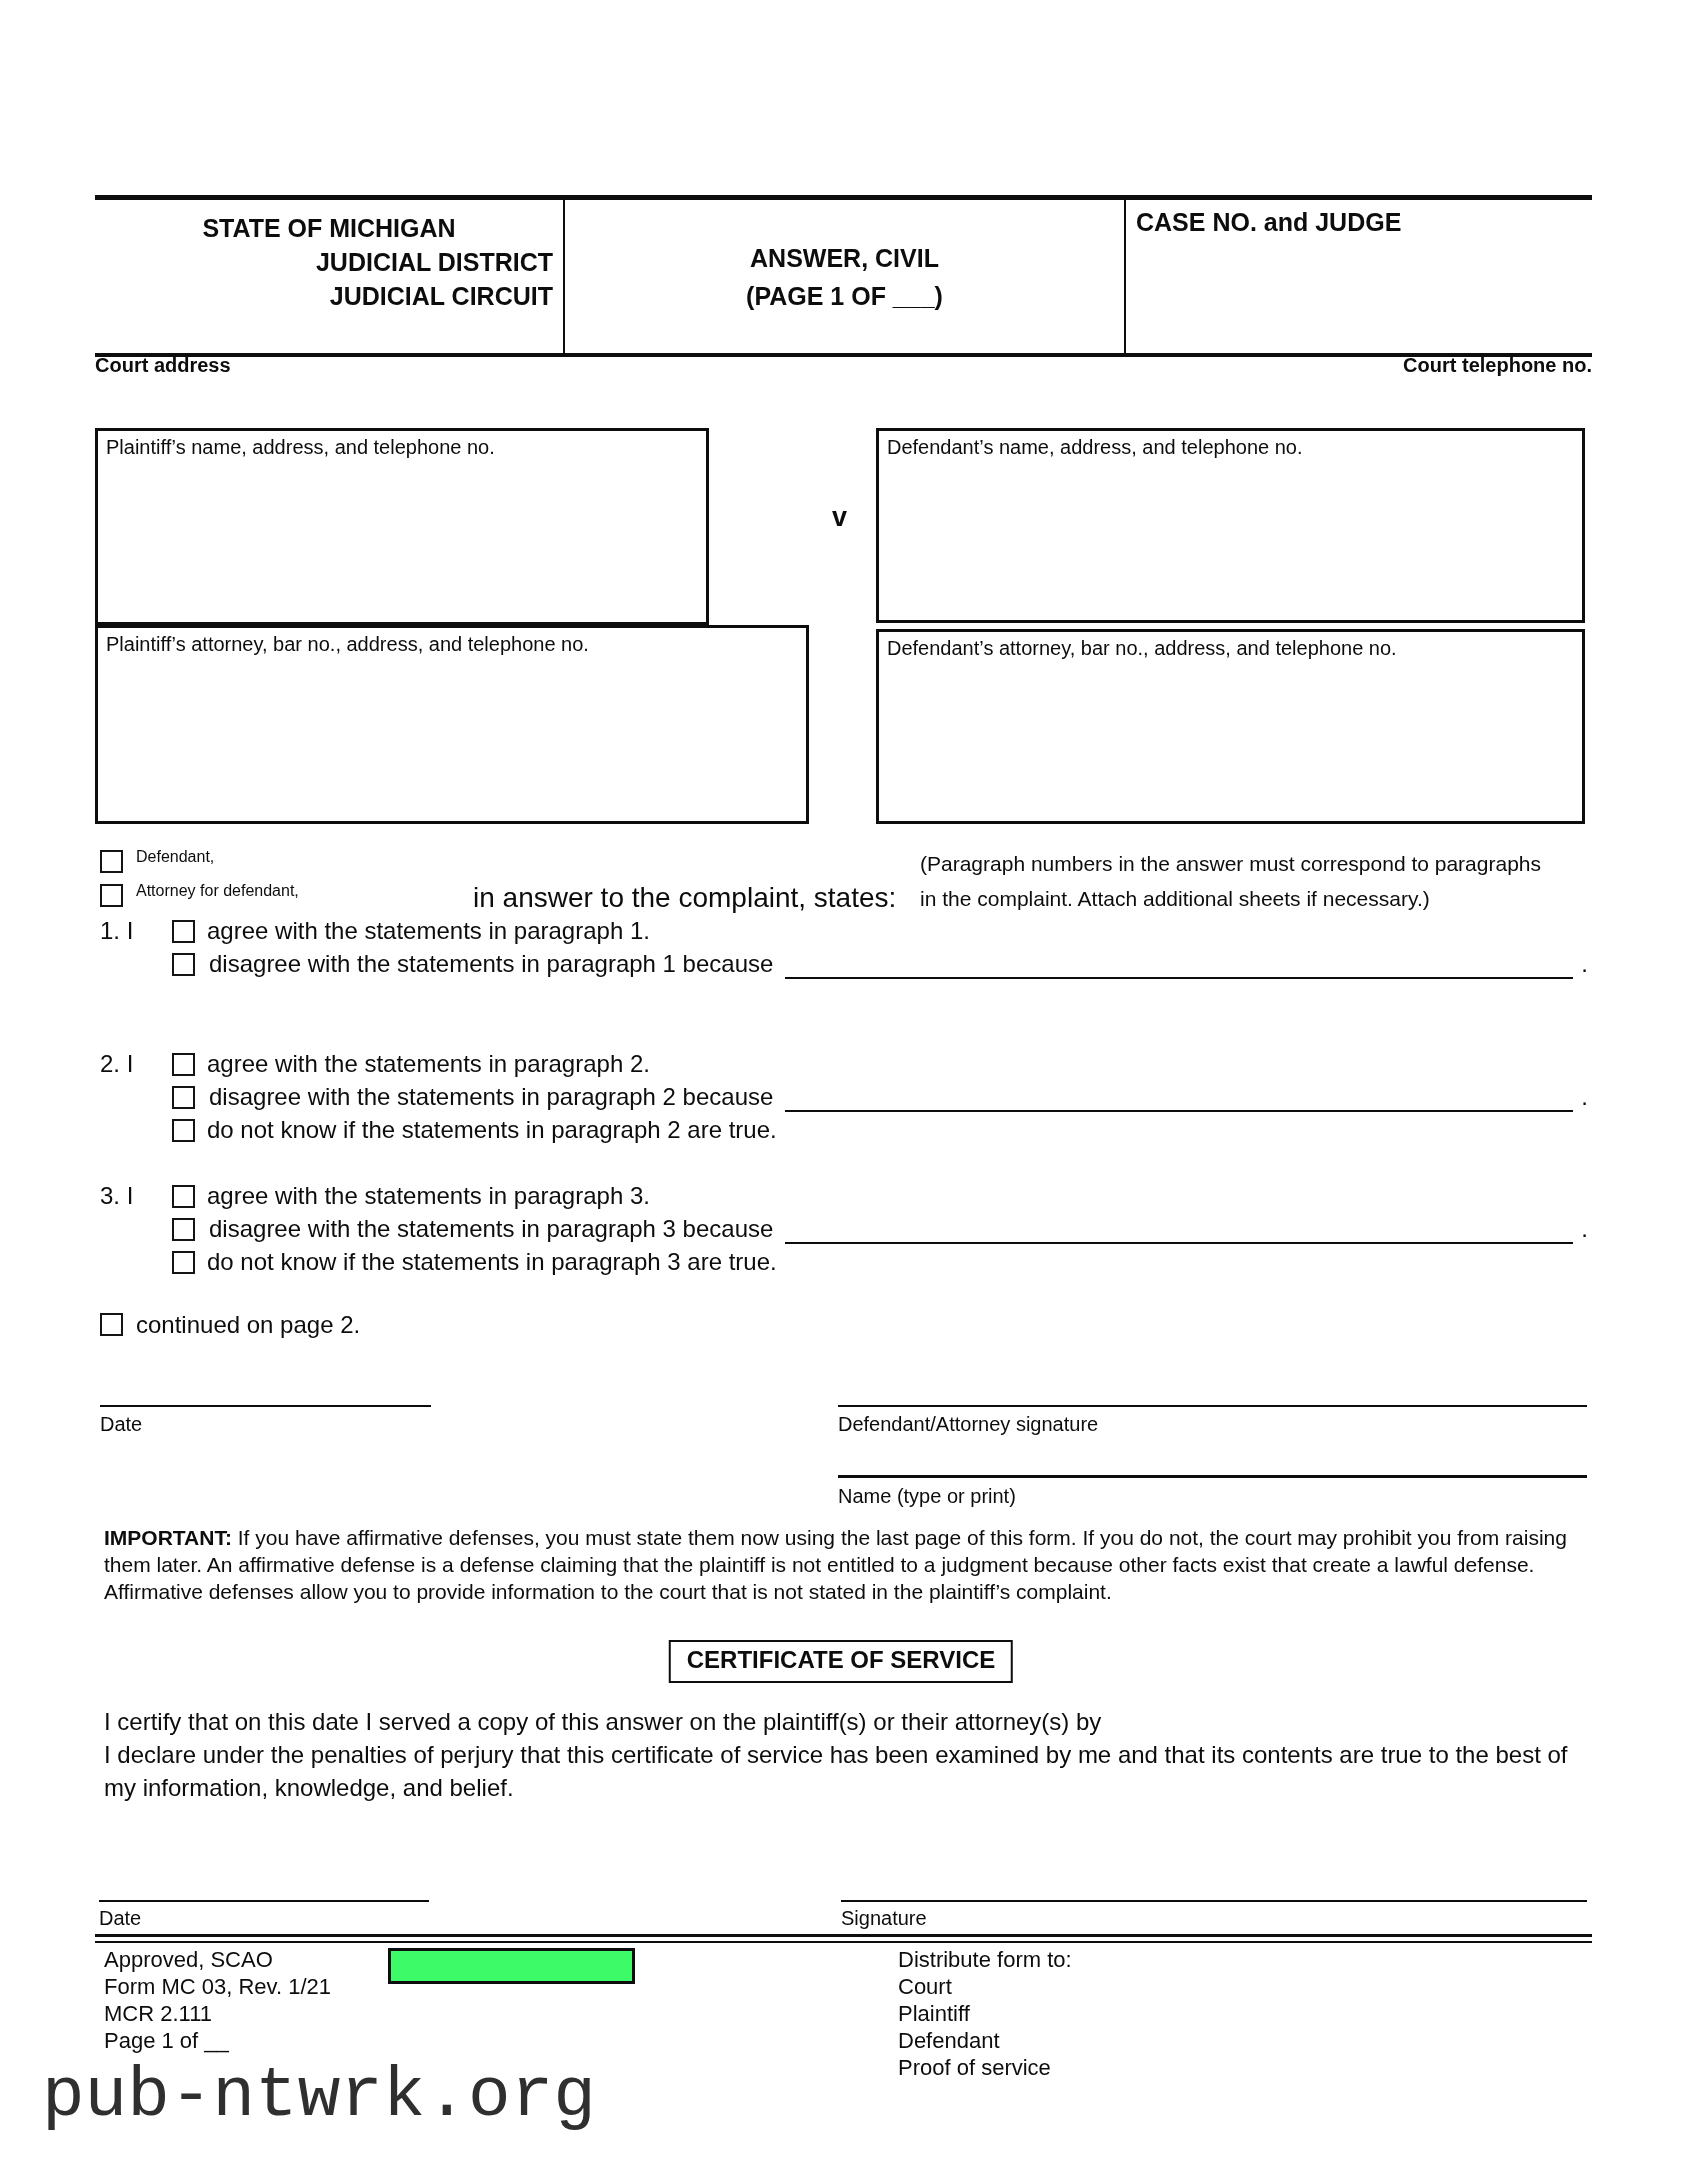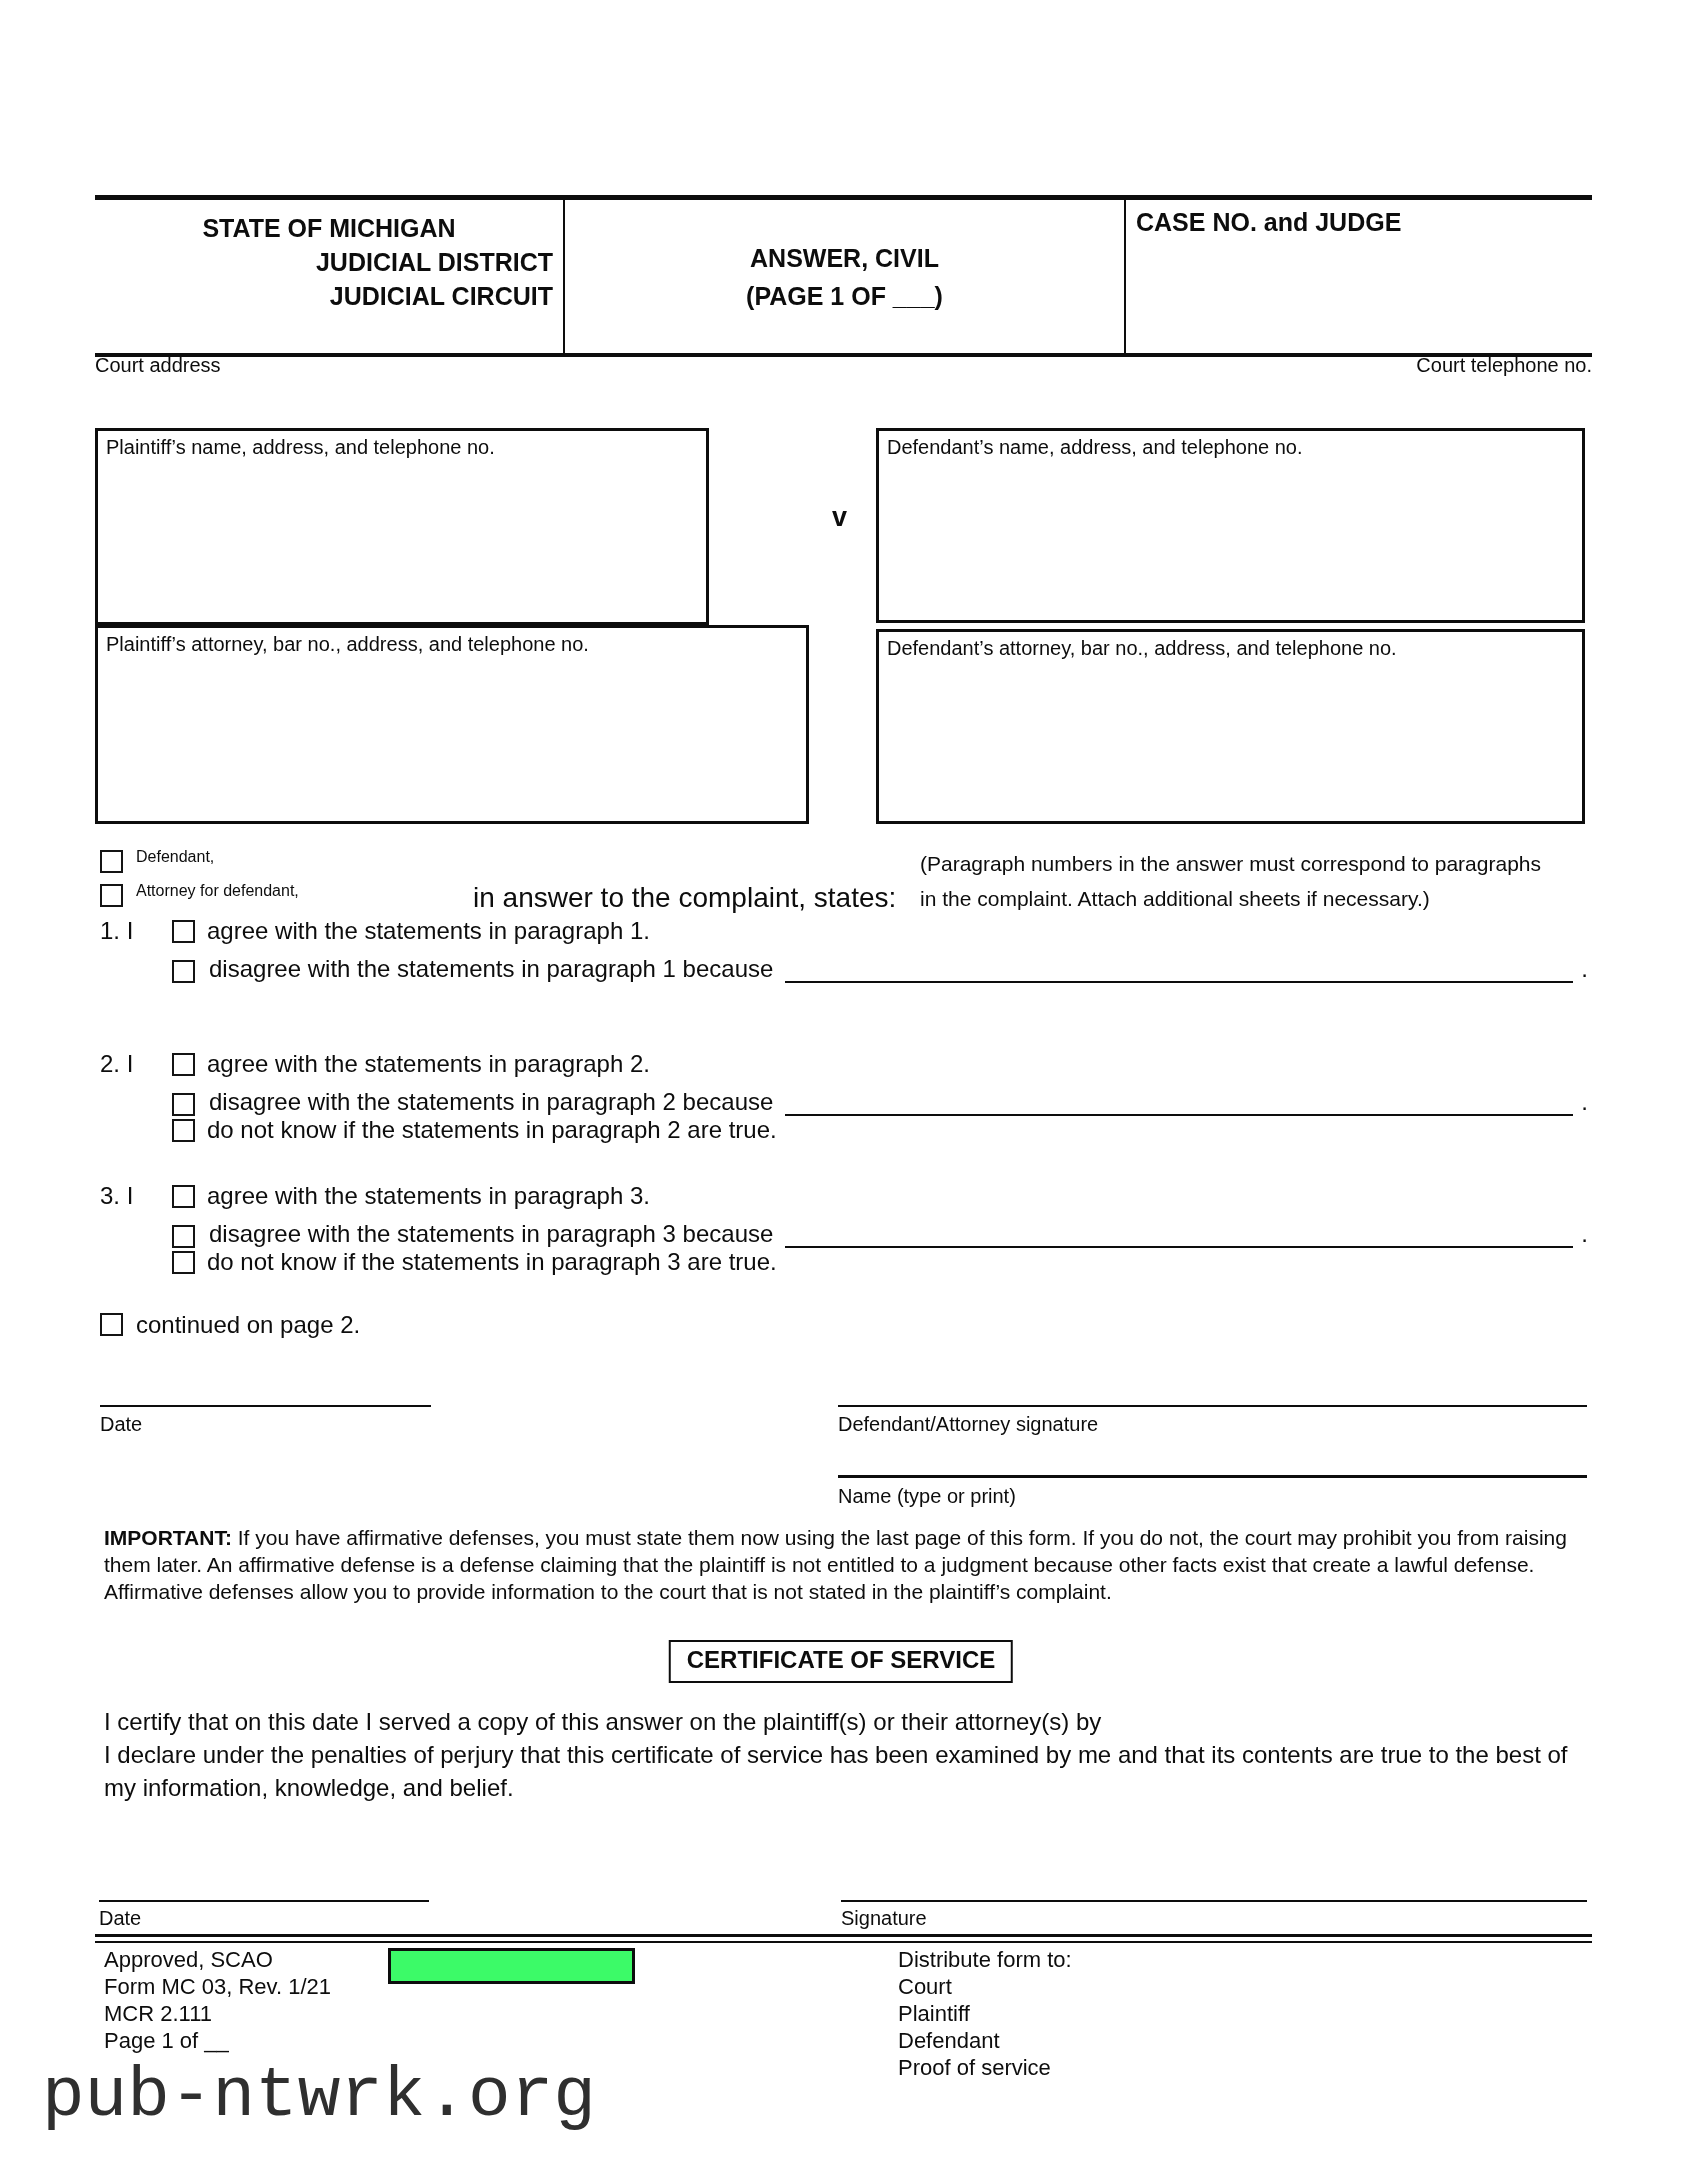--- a/index.html
+++ b/index.html
@@ -17,21 +17,21 @@
          display:flex; box-sizing:content-box; }
   .hdr-cell1 { width:468px; padding-top:11px; font-weight:bold; font-size:25px; line-height:34px; }
   .hdr-line-center { display:block; text-align:center; }
   .hdr-line-right  { display:block; text-align:right; padding-right:10px; }
   .hdr-cell2 { width:559px; border-left:2px solid #0d0d0d; border-right:2px solid #0d0d0d;
                display:flex; flex-direction:column; align-items:center; justify-content:center;
                font-weight:bold; font-size:25px; line-height:38px; text-align:center; }
   .hdr-cell3 { flex:1; padding:8px 0 0 10px; font-weight:bold; font-size:25px; }
 
   .courtrow { left:95px; top:354px; width:1497px; display:flex; justify-content:space-between;
-              font-weight:normal; font-size:20px; }
+              font-weight:bold; font-size:20px; }
 
   
   .pbox { border:3px solid #0d0d0d; box-sizing:border-box; background:#fff; }
   .pbox-label { padding:5px 8px; font-size:20px; }
   .versus { left:832px; top:502px; font-weight:bold; font-size:27px; }
 
   
   .cb { width:23px; height:23px; border:2px solid #141414; display:inline-block;
         background:#fff; box-sizing:border-box; flex:none; }
 
@@ -40,21 +40,21 @@
   .filer-row .cb { position:absolute; left:0; top:2px; }
   .filer-label { position:absolute; left:36px; top:0; font-size:16px; white-space:nowrap; }
   .intro-label { position:absolute; left:373px; top:0; font-size:28px; white-space:nowrap; }
   .note-line { left:920px; font-size:21px; white-space:nowrap; }
 
   .item { left:100px; width:1488px; }
   .item-row { position:relative; height:33px; font-size:24px; }
   .item-num { position:absolute; left:0; top:0; }
   .item-row .cb-abs { position:absolute; left:72px; top:3px; }
   .item-text { position:absolute; left:107px; top:0; white-space:nowrap; }
-  .item-row-flex { display:flex; align-items:flex-end; padding-left:72px; height:33px; font-size:24px; }
+  .item-row-flex { display:flex; align-items:flex-start; padding-left:72px; height:33px; font-size:24px; }
   .item-row-flex .cb { margin-top:3px; margin-right:14px; }
   .blank { flex:1; height:27px; border-bottom:2px solid #0d0d0d; margin-left:12px; }
   .blank-period { margin-left:8px; }
 
   .cont-row { left:100px; top:1311px; height:34px; }
   .cont-row .cb { position:absolute; left:0; top:2px; }
   .cont-label { position:absolute; left:36px; top:0; font-size:24px; white-space:nowrap; }
 
   
   .sigline { border-top:2px solid #0d0d0d; height:0; }

